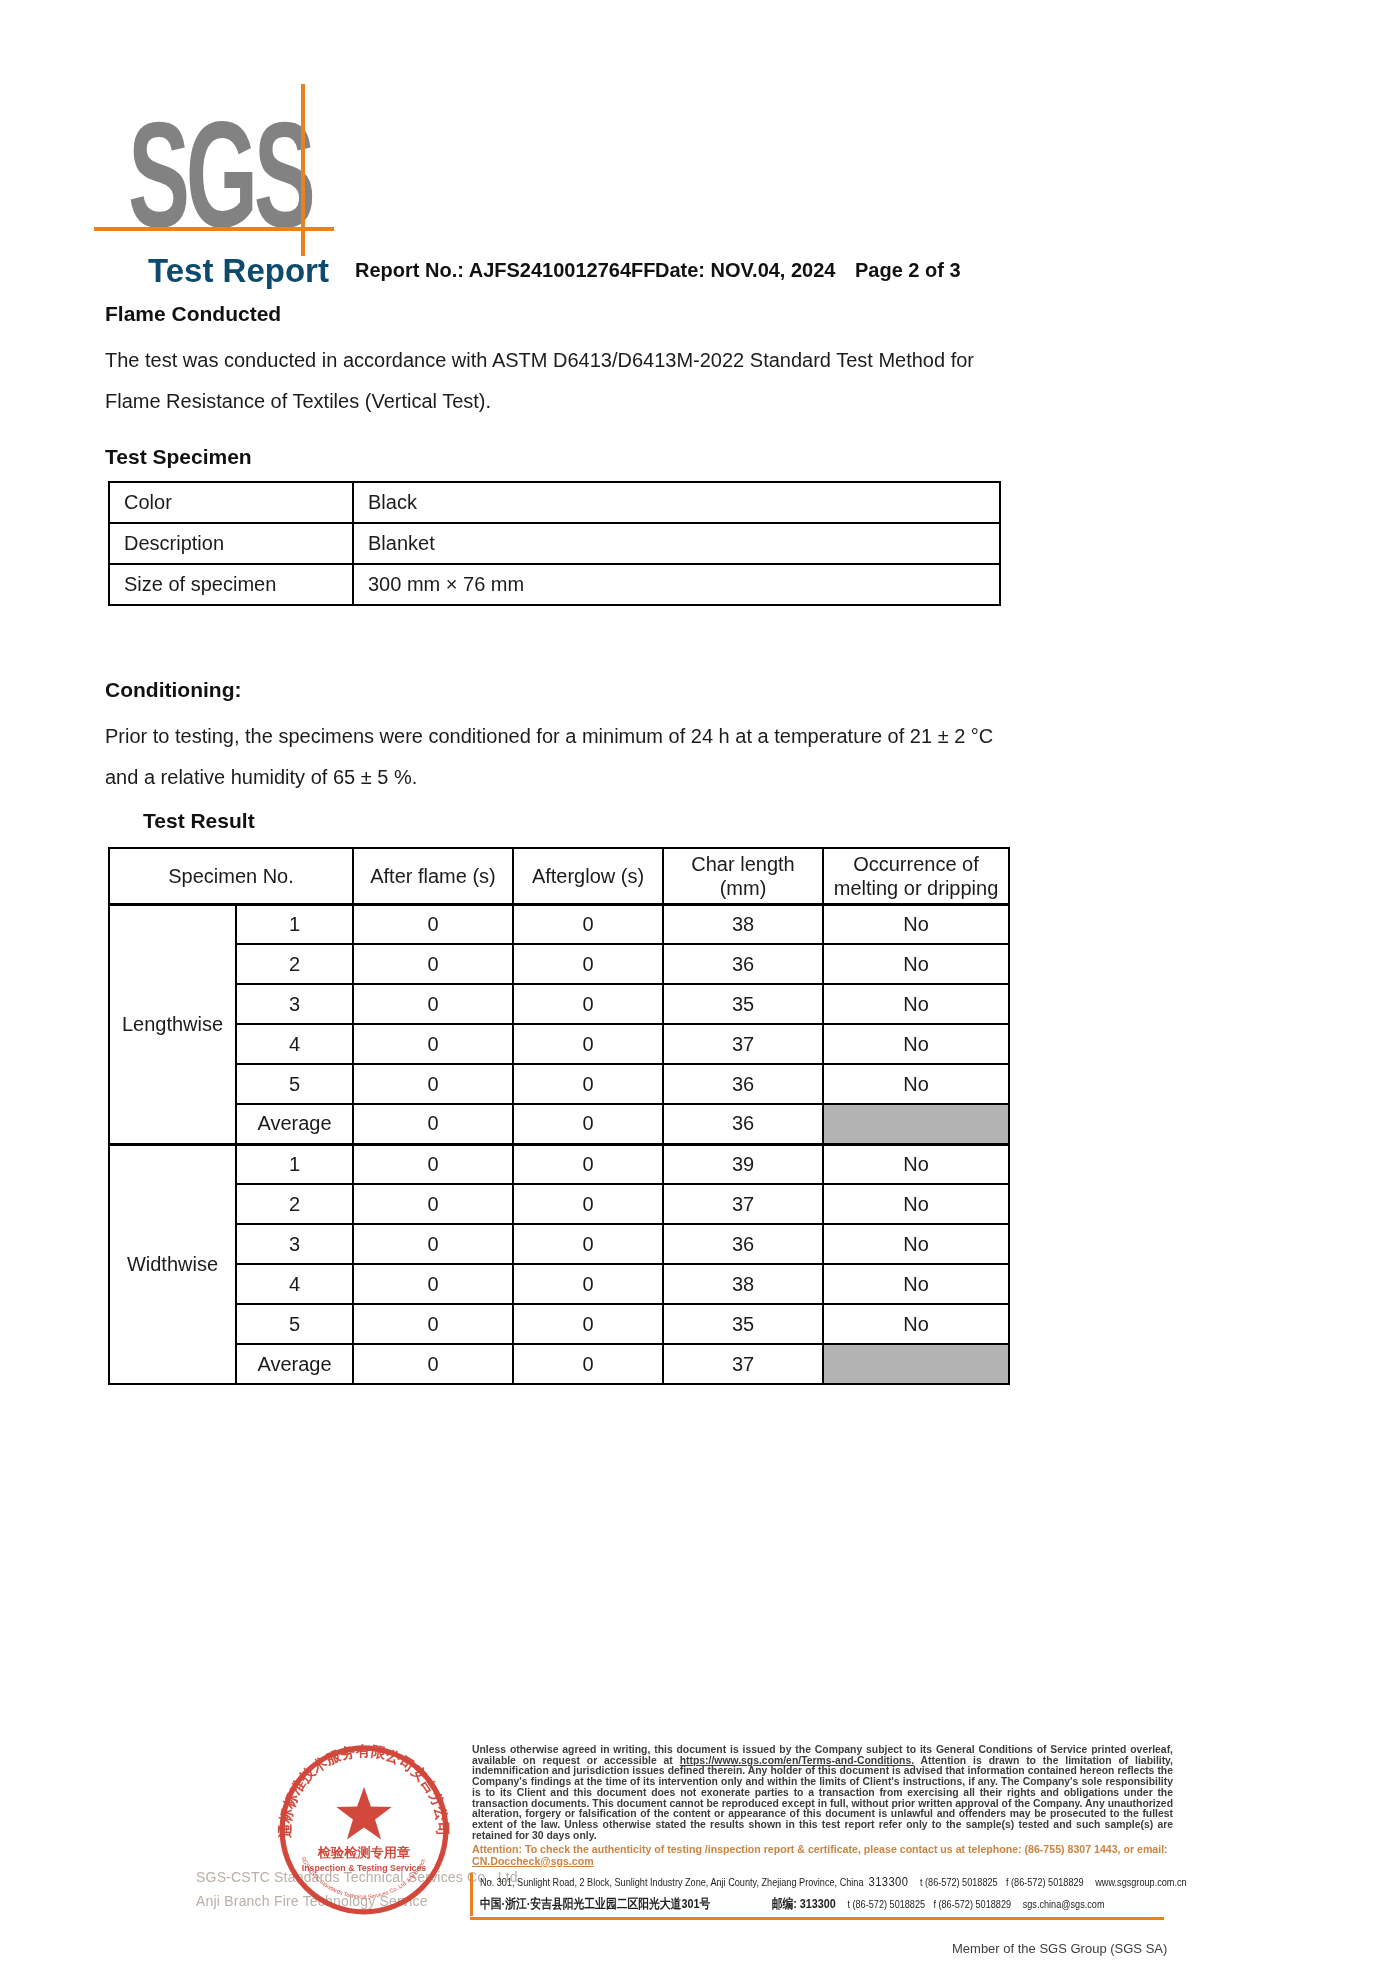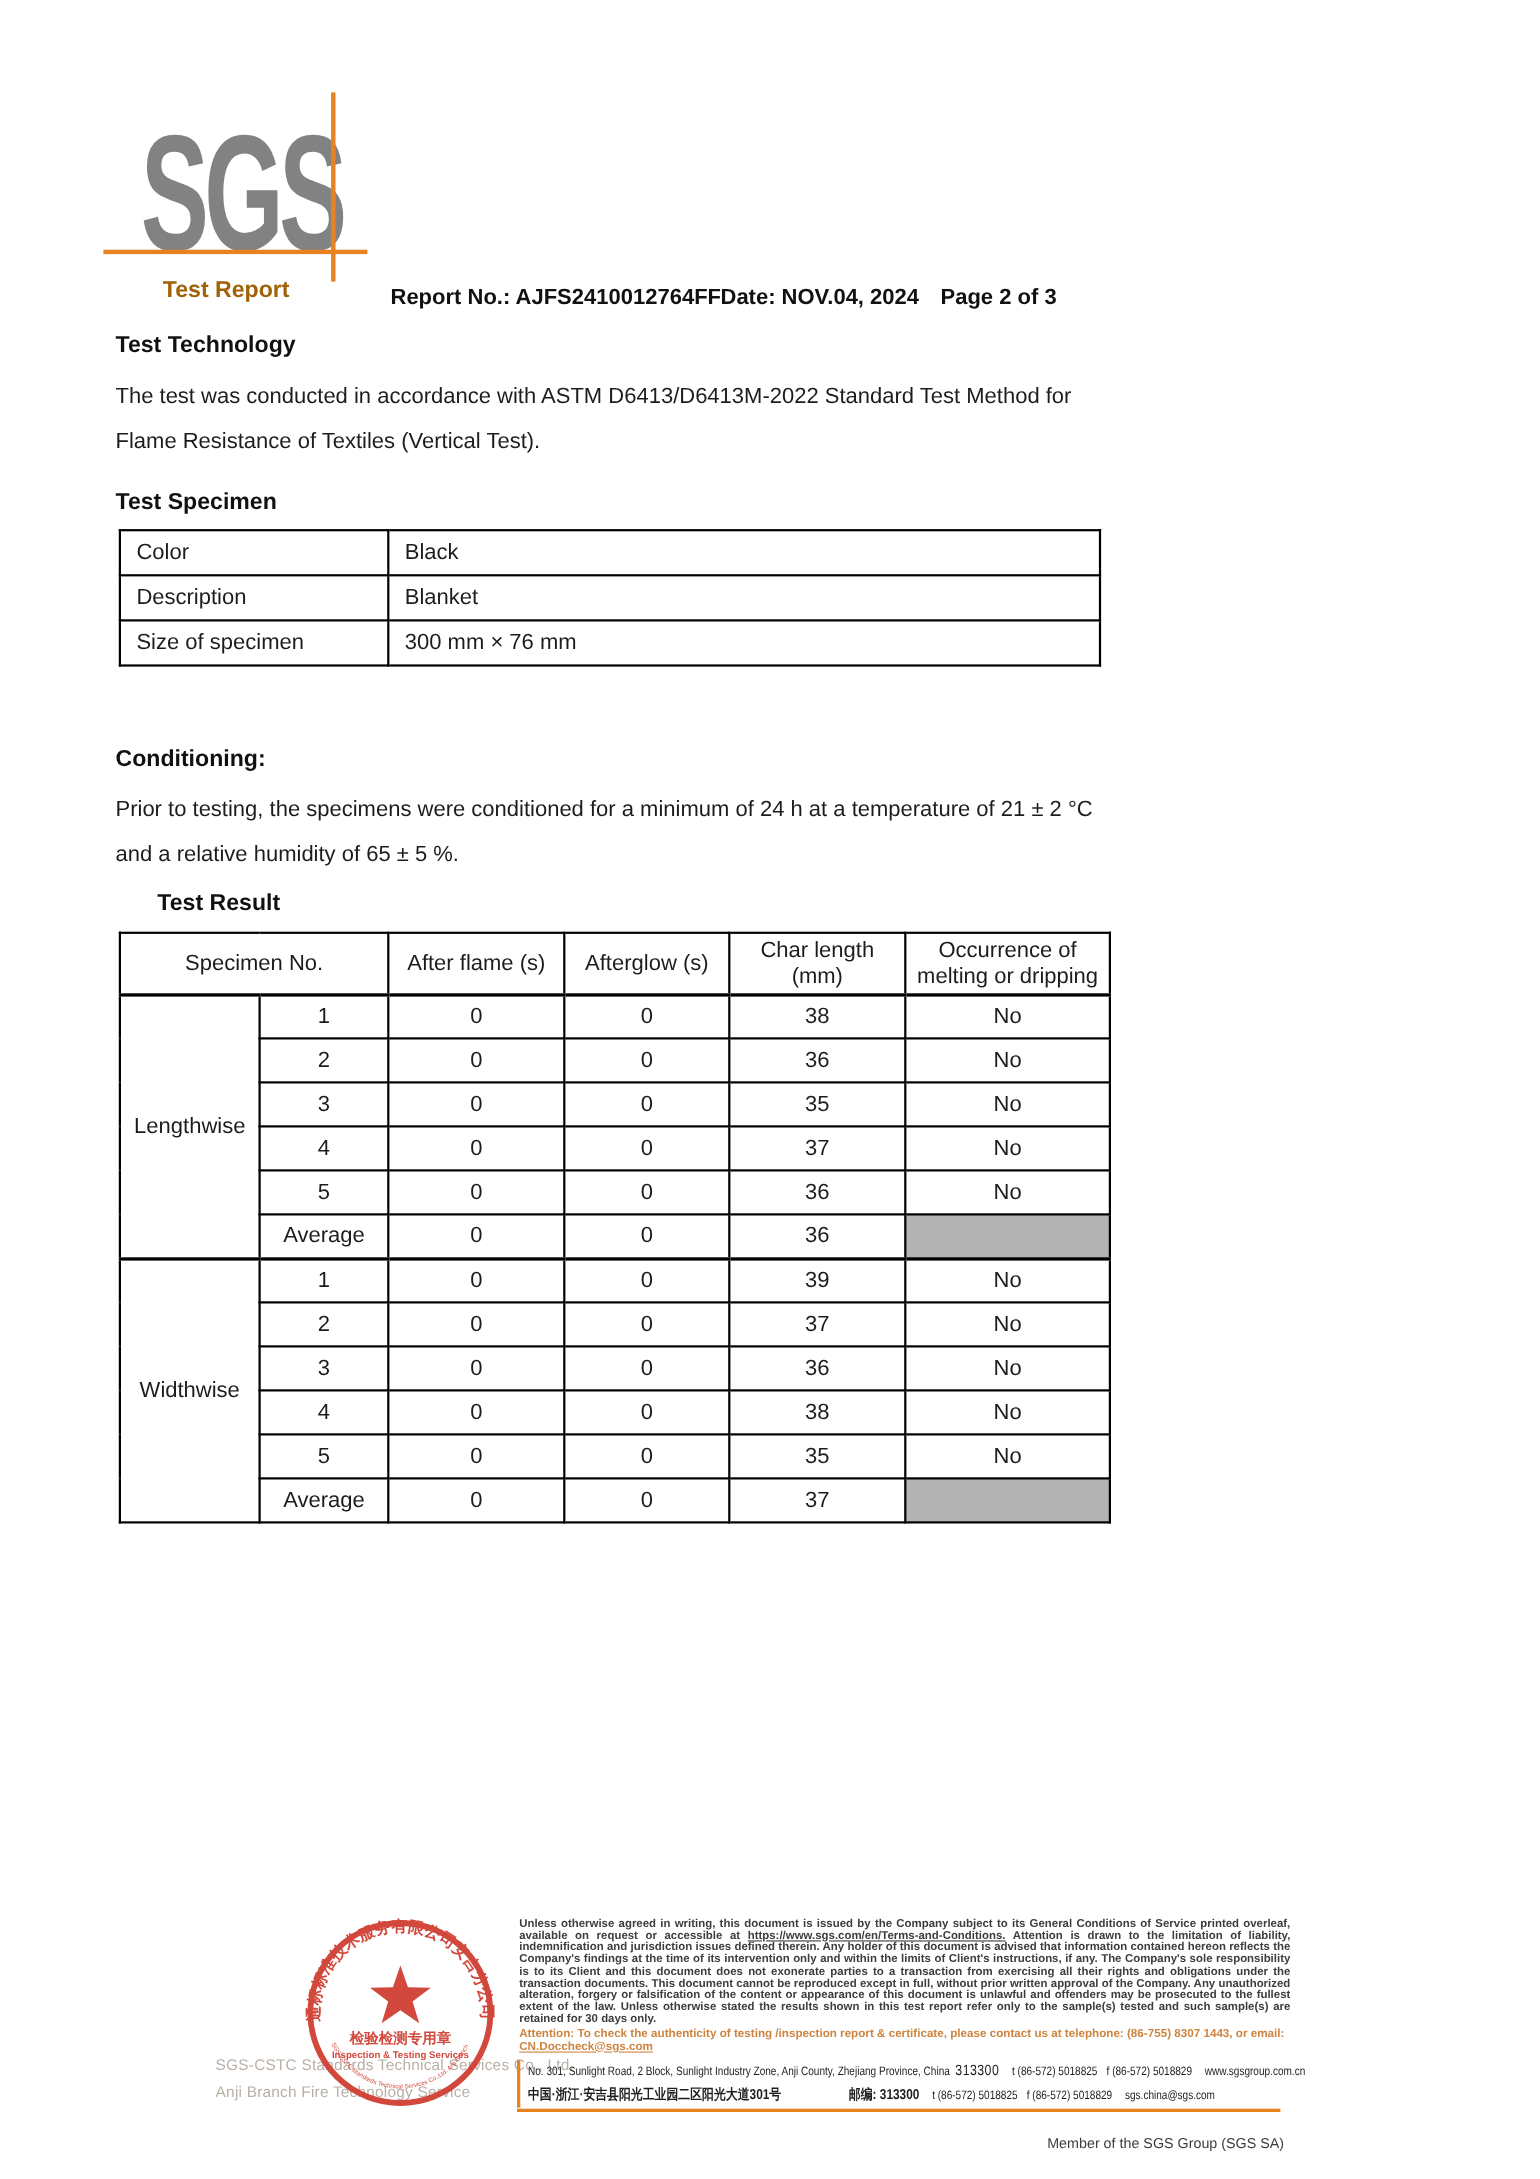--- a/index.html
+++ b/index.html
@@ -13,21 +13,21 @@
 
   
   .sgs-letters {
     left:128px; top:100px; font-size:150px; font-weight:bold; line-height:1;
     color:#828282; letter-spacing:-7px; transform:scaleX(0.62); transform-origin:left top;
   }
   .logo-vline { left:301px; top:84px; width:4px; height:172px; }
   .logo-hline { left:94px; top:227px; width:240px; height:4px; }
 
   
-  .doc-title { left:148px; top:252px; font-size:21px; font-weight:bold; color:#a16207;text-align:center; }
+  .doc-title { left:148px; top:252px; font-size:33px; font-weight:bold; color:#0c4a6e;text-align:center; }
   .hdr-meta  { font-size:20px; font-weight:bold; color:#111; }
 
   
   .sec-h { font-size:21px; font-weight:bold; color:#111; }
   .body-p { font-size:20px; line-height:41px; color:#1c1c1c; }
 
   
   table { border-collapse:collapse; table-layout:fixed; background:#fff; }
   td,th { border:2px solid #000; font-size:20px; color:#1c1c1c; }
   .spec-table { width:893px; }
@@ -75,21 +75,21 @@
 
   <div class="abs sgs-letters">SGS</div>
   <div class="abs logo-vline orange-bg"></div>
   <div class="abs logo-hline orange-bg"></div>
 
   <div class="abs doc-title">Test Report</div>
   <div class="abs hdr-meta" style="left:355px; top:259px;">Report No.: AJFS2410012764FF</div>
   <div class="abs hdr-meta" style="left:655px; top:259px;">Date: NOV.04, 2024</div>
   <div class="abs hdr-meta" style="left:855px; top:259px;">Page 2 of 3</div>
 
-  <div class="abs sec-h" style="left:105px; top:302px;">Test Technology</div>
+  <div class="abs sec-h" style="left:105px; top:302px;">Flame Conducted</div>
   <div class="abs body-p" style="left:105px; top:340px; width:892px;">The test was conducted in accordance with ASTM D6413/D6413M-2022 Standard Test Method for Flame Resistance of Textiles (Vertical Test).</div>
 
   <div class="abs sec-h" style="left:105px; top:445px;">Test Specimen</div>
   <table class="abs spec-table" style="left:108px; top:481px;">
     <colgroup>
         <col style="width:244px">
         <col>
       </colgroup>
     <tbody>
         <tr>

